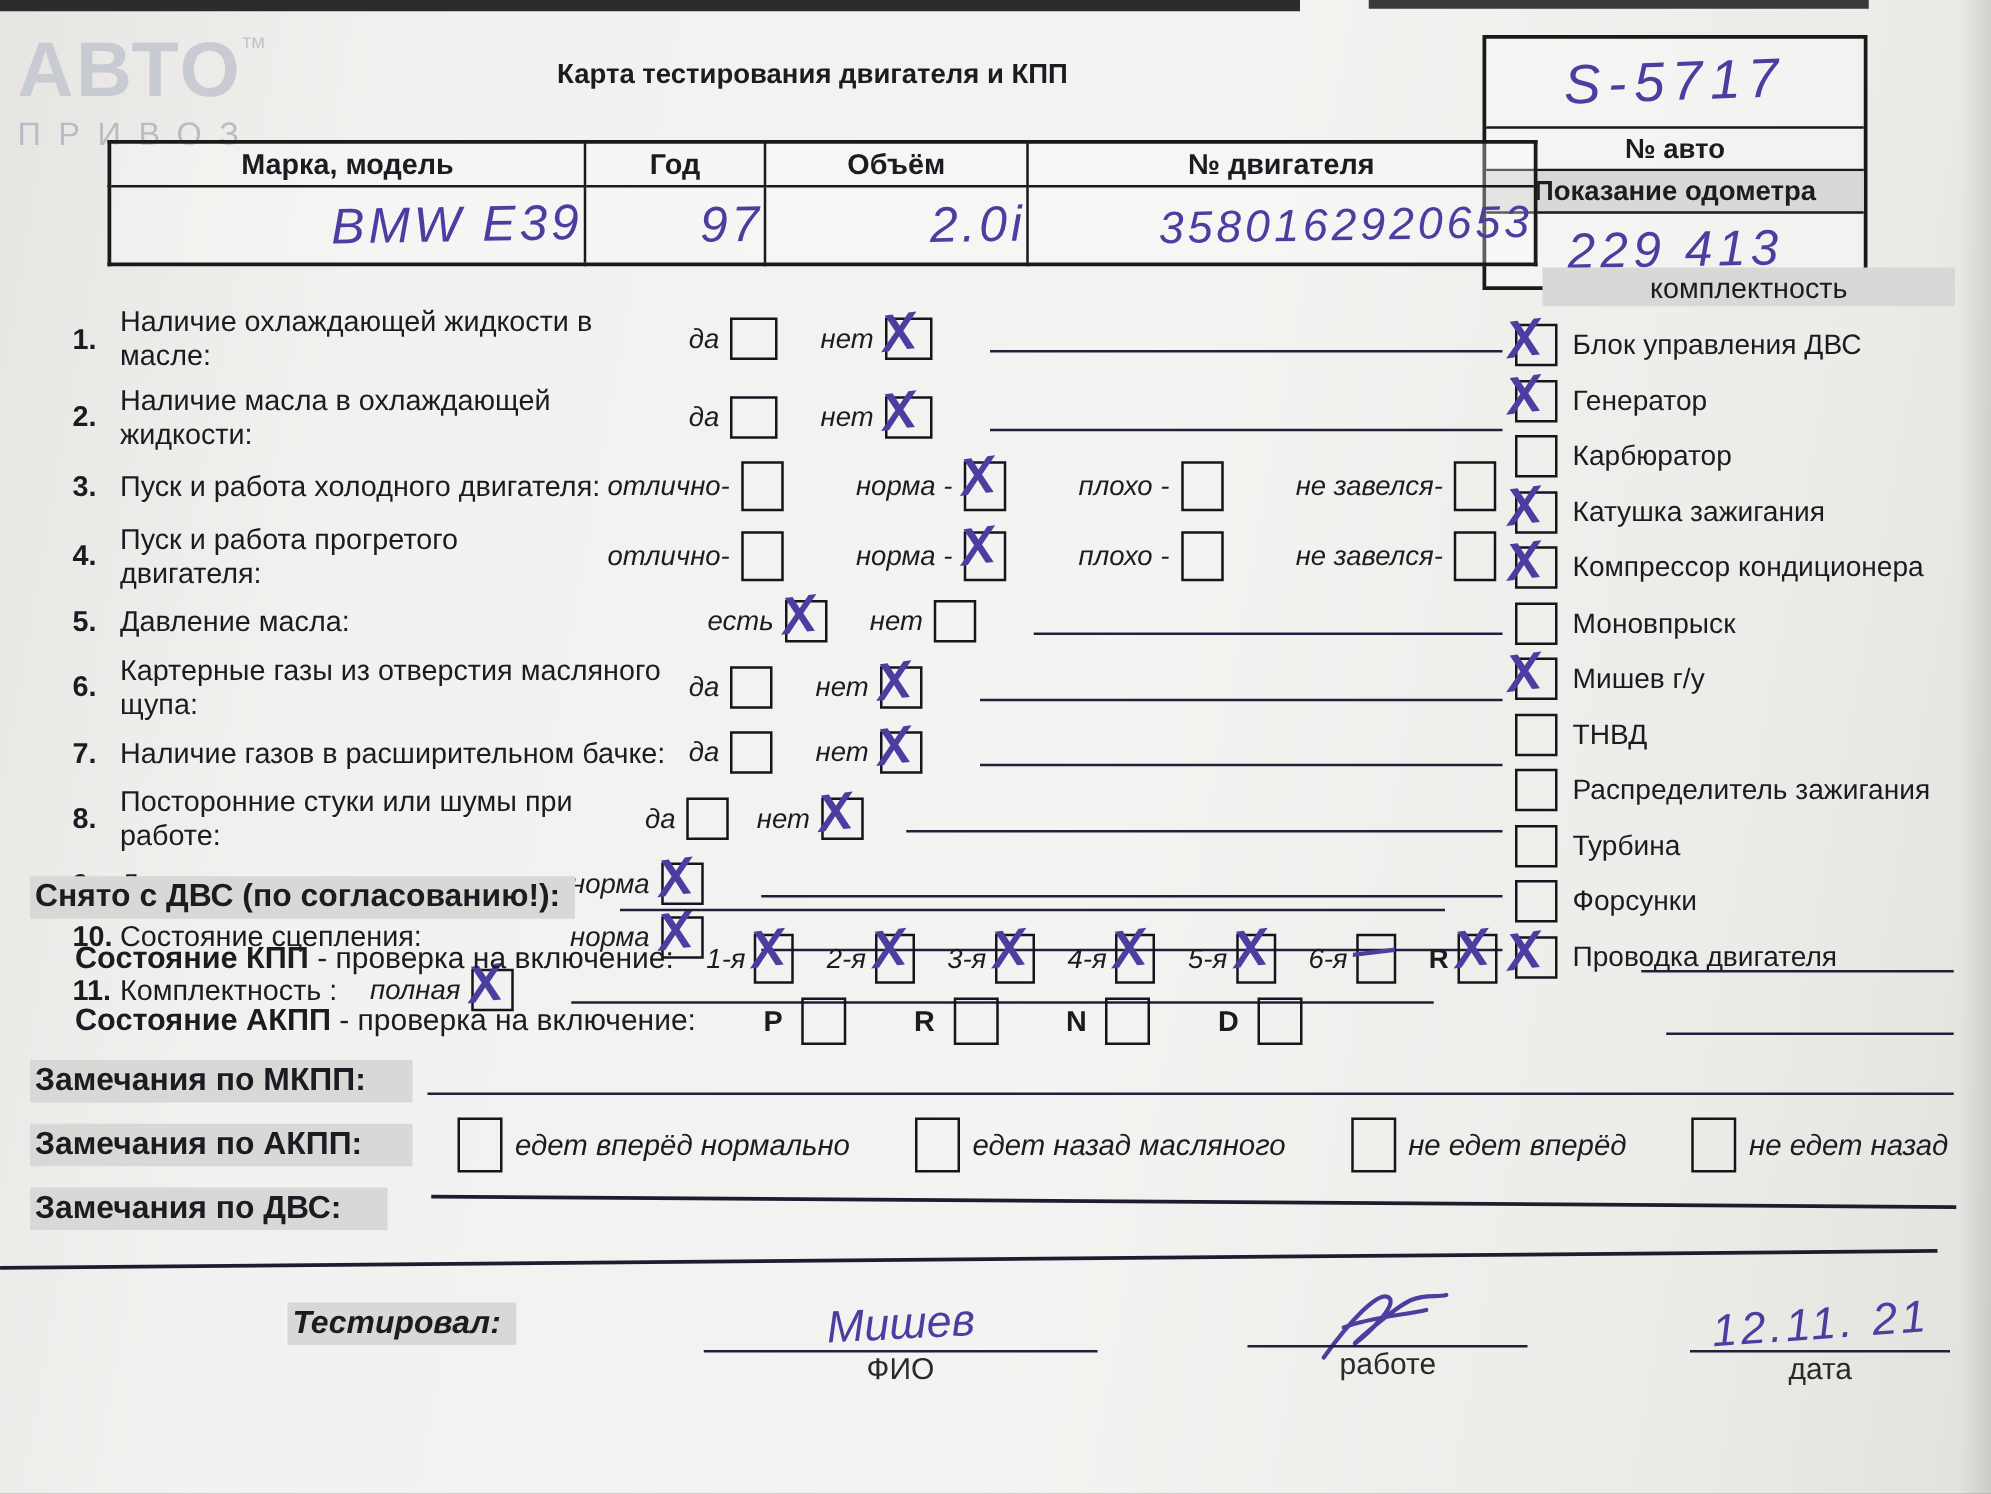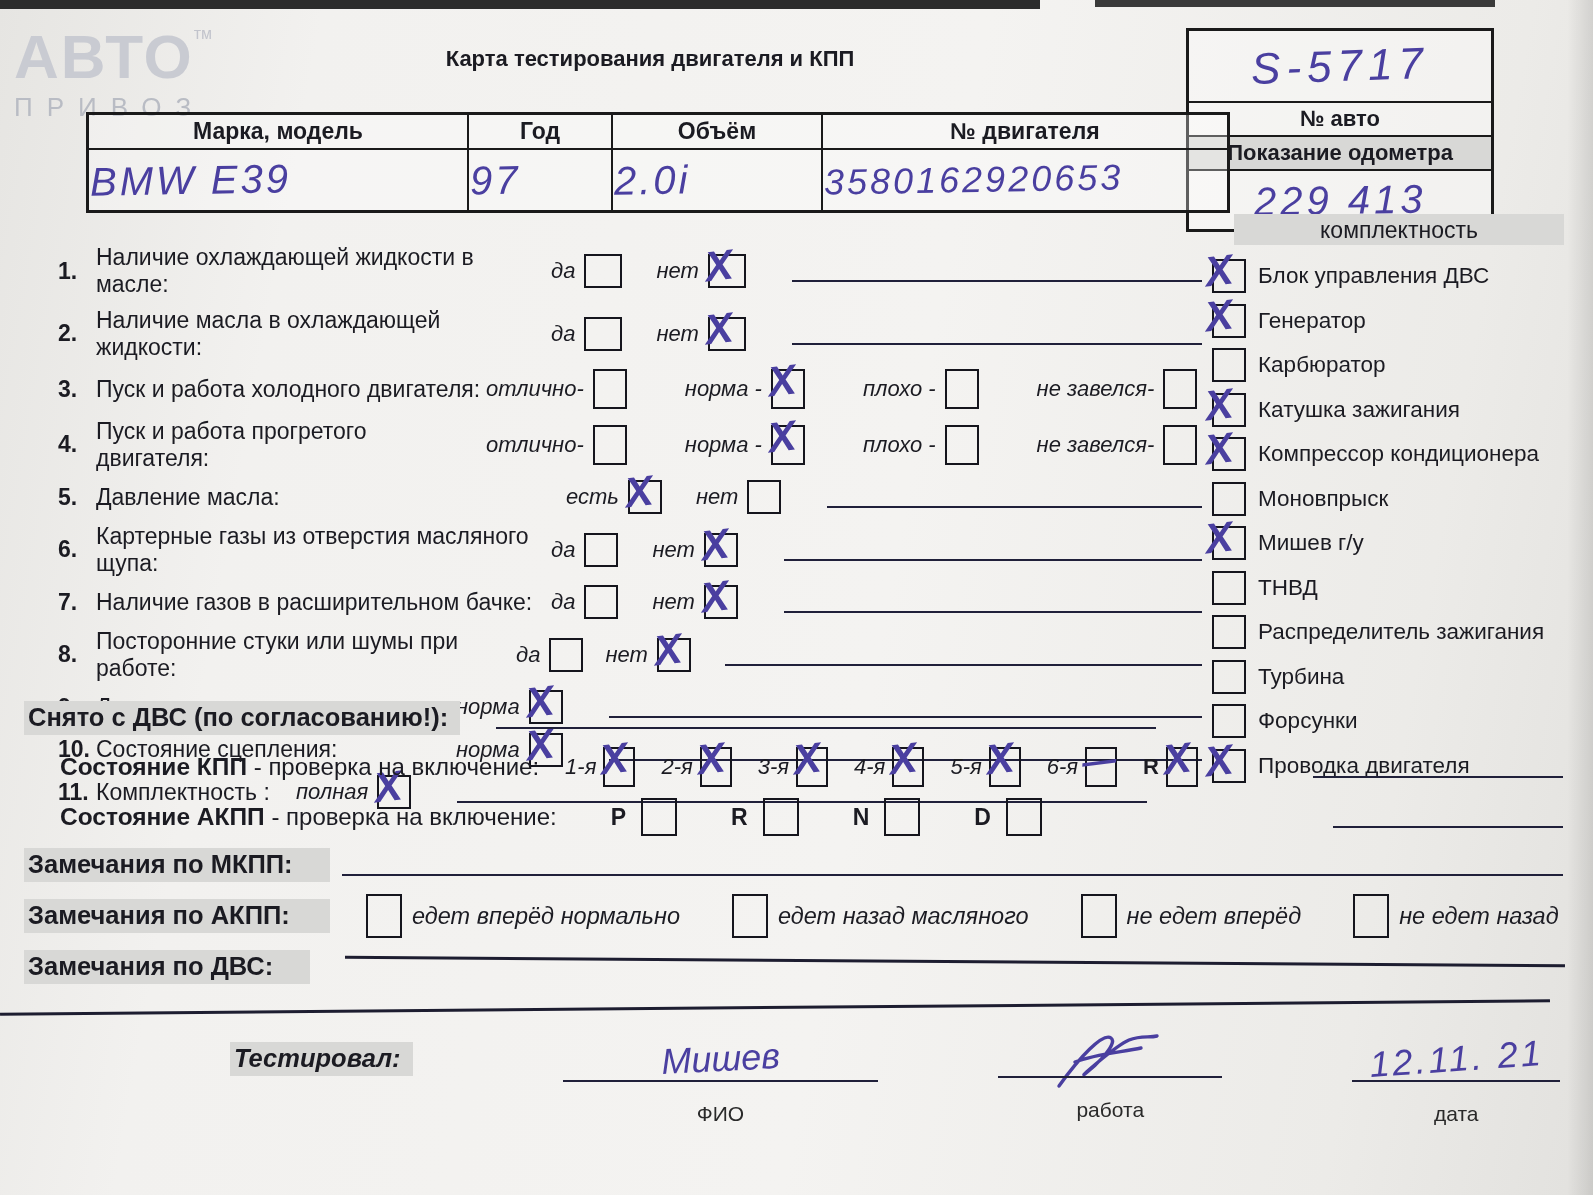--- a/index.html
+++ b/index.html
@@ -22,21 +22,21 @@
   .vbox{position:absolute;top:28px;left:1186px;width:302px;border:3px solid #1a1a1a;background:rgba(255,255,255,.35);}
   .vbox .r1{height:70px;border-bottom:2px solid #1a1a1a;display:flex;align-items:center;justify-content:center;}
   .vbox .code{font-size:44px;font-style:italic;letter-spacing:6px;transform:rotate(-2deg);}
   .vbox .r2{height:32px;border-bottom:2px solid #1a1a1a;display:flex;align-items:center;justify-content:center;font-weight:bold;font-size:22px;}
   .vbox .r3{height:32px;border-bottom:2px solid #1a1a1a;display:flex;align-items:center;justify-content:center;font-weight:bold;font-size:22px;background:#d8d8d6;}
   .vbox .r4{height:58px;display:flex;align-items:center;justify-content:center;}
   .vbox .odo{font-size:40px;font-style:italic;letter-spacing:4px;transform:rotate(-1deg);}
   
   .itable{position:absolute;top:112px;left:86px;width:1144px;border:3px solid #1a1a1a;border-collapse:collapse;background:rgba(255,255,255,.3);}
   .itable th{border:2px solid #1a1a1a;font-size:23px;padding:3px 4px;}
-  .itable td{border:2px solid #1a1a1a;height:58px;text-align:left;}
+  .itable td{border:2px solid #1a1a1a;height:58px;text-align:right;}
   .hand{font-style:italic;color:#4a3fa0;}
   .itable td .hand{font-size:40px;letter-spacing:3px;display:inline-block;transform:rotate(-1deg);}
   
   .equip{position:absolute;top:214px;left:1212px;width:372px;}
   .eq-header{width:330px;margin-left:22px;background:#d8d8d6;text-align:center;font-weight:normal;font-size:23px;padding:3px 0 1px;margin-bottom:14px;}
   .eq-row{display:flex;align-items:center;margin-bottom:10.5px;}
   .eq-label{font-size:22.5px;margin-left:12px;white-space:nowrap;}
   
   .box{position:relative;flex:0 0 auto;width:30px;height:30px;border:2.5px solid #15151d;}
   .mark{position:absolute;left:-5px;top:-11px;font-size:42px;line-height:1;font-weight:bold;font-style:italic;color:#4a3fa0;transform:rotate(-7deg);pointer-events:none;}
@@ -66,21 +66,21 @@
   .ak-opt .box{width:32px;height:40px;margin-right:10px;}
   .ak-opt .optlab{font-size:23.5px;margin-right:0;}
   .longline{border-bottom:3px solid #1d1d30;height:2px;}
   .line-a{position:absolute;top:958px;left:345px;width:1220px;transform:rotate(.4deg);}
   .line-b{position:absolute;top:1004px;left:0px;width:1550px;transform:rotate(-.5deg);}
   
   .footer{position:absolute;top:1028px;left:230px;width:1330px;display:flex;align-items:flex-start;}
   .sig-field{display:flex;flex-direction:column;align-items:center;}
   .sig-value{height:52px;display:flex;align-items:flex-end;justify-content:center;font-size:36px;}
   .sig-line{width:100%;border-bottom:2.5px solid #20203a;}
-  .sig-caption{font-size:21px;margin-top:20px;color:#2a2a2a;}
+  .sig-caption{font-size:24px;margin-top:0;color:#2a2a2a;}
   .f-name{width:380px;margin-left:150px;}
   .f-sign{width:270px;margin-left:120px;}
   .f-date{width:250px;margin-left:130px;}
   .f-label{margin-top:14px;}
   .sig-svg{display:block;margin-bottom:-14px;}
 </style>
 </head>
 <body>
 
 <div class="paper">
@@ -536,21 +536,21 @@
       <div class="sig-value hand" style="transform:rotate(-3deg)">Мишев</div>
       <div class="sig-line"></div>
       <div class="sig-caption">ФИО</div>
     </div>
 
     <div class="sig-field f-sign">
       <svg class="sig-svg" width="130" height="62" viewBox="0 0 130 62">
         <path d="M14 58 C 34 30, 58 4, 66 10 C 74 16, 48 40, 40 46 C 32 52, 70 18, 84 12 C 96 7, 104 10, 112 8 M 30 34 C 50 26, 78 24, 96 20" fill="none" stroke="#4a3fa0" stroke-width="3.4" stroke-linecap="round"></path>
       </svg>
       <div class="sig-line"></div>
-      <div class="sig-caption">работа</div>
+      <div class="sig-caption">работе</div>
     </div>
 
     <div class="sig-field f-date">
       <div class="sig-value hand" style="transform:rotate(-4deg);letter-spacing:3px">12.11. 21</div>
       <div class="sig-line"></div>
       <div class="sig-caption">дата</div>
     </div>
   </div>
 </div>
 

